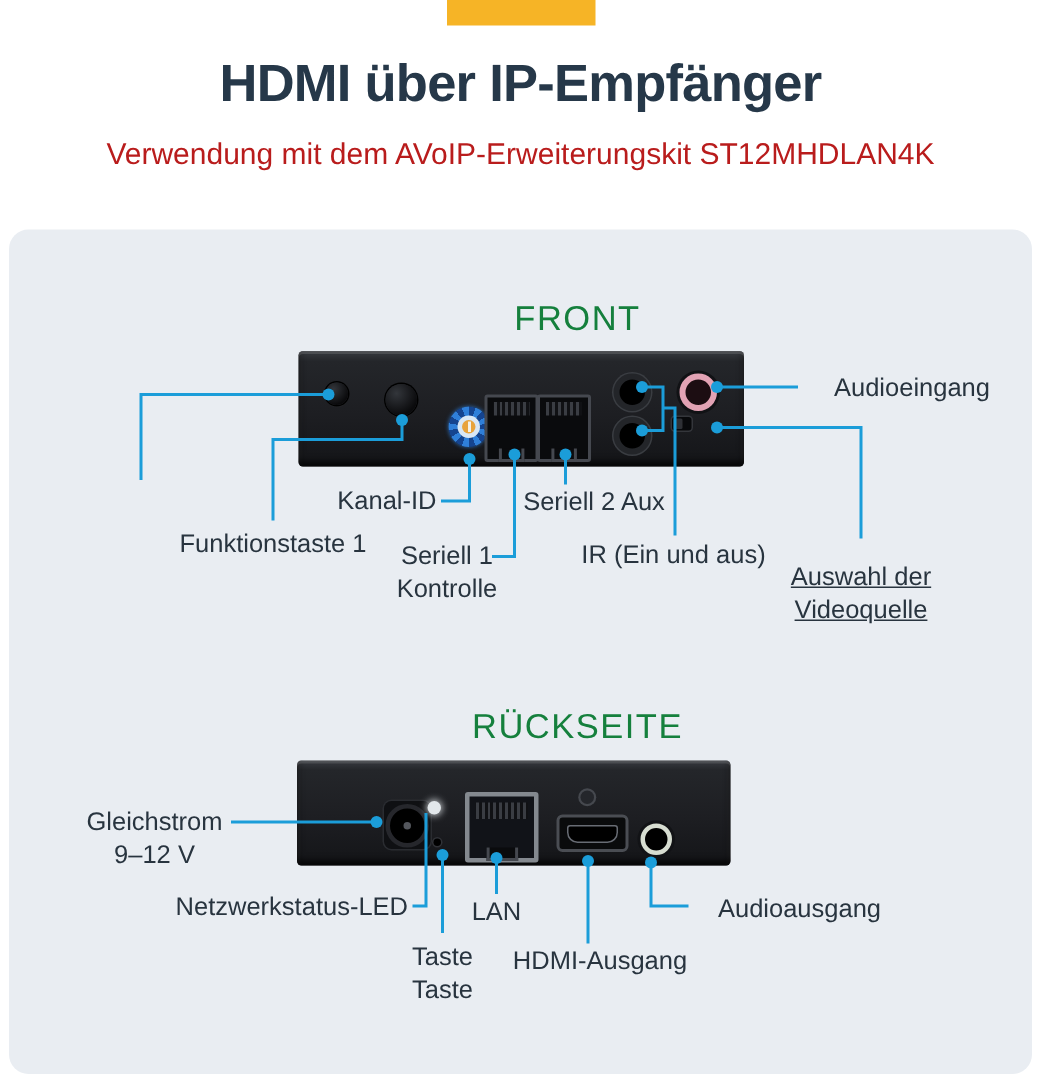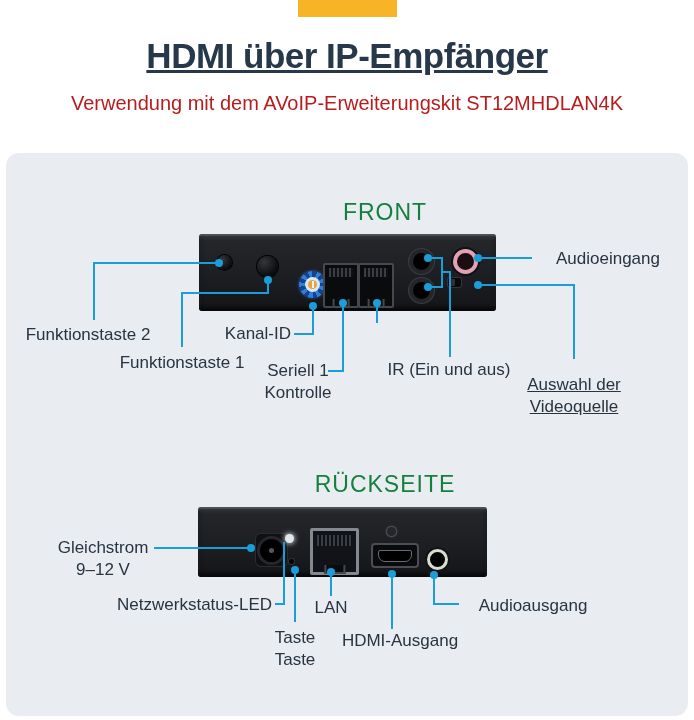--- a/index.html
+++ b/index.html
@@ -2,21 +2,21 @@
 <html><head>
 <meta charset="utf-8">
 <style>
   html,body{margin:0;padding:0;}
   body{width:694px;height:720px;background:#ffffff;font-family:"Liberation Sans",sans-serif;}
   #stage{position:relative;width:694px;height:720px;overflow:hidden;background:#ffffff;}
 
   .brand-tab{position:absolute;left:298px;top:0;width:99px;height:17px;background:#F6B426;}
 
   .title{position:absolute;left:0;top:36px;width:694px;text-align:center;
-         font-size:35px;font-weight:bold;color:#263849;letter-spacing:-0.5px;text-decoration:underline;}
+         font-size:35px;font-weight:bold;color:#263849;letter-spacing:-0.5px;}
   .subtitle{position:absolute;left:0;top:92px;width:694px;text-align:center;
             font-size:20px;color:#b91c1c;}
 
   .card{position:absolute;left:6px;top:153px;width:682px;height:563px;
         background:#e9edf2;border-radius:13px;}
 
   .section-label{position:absolute;width:694px;left:0;text-align:center;
                  font-size:23px;color:#15803d;letter-spacing:1px;padding-left:38px;}
   #front-label{top:199px;}
   #rear-label{top:471px;}
@@ -176,27 +176,27 @@
       <circle cx="478" cy="258" r="4"></circle>
       <circle cx="478" cy="285" r="4"></circle>
       <circle cx="251" cy="548" r="4"></circle>
       <circle cx="295" cy="570" r="4"></circle>
       <circle cx="331" cy="572" r="4"></circle>
       <circle cx="392" cy="574" r="4"></circle>
       <circle cx="434" cy="575" r="4"></circle>
     </g>
   </svg>
 
-  <div class="callout tc" style="left:8px;top:324px;width:160px;">Funktionstaste 2</div>
   <div class="callout tc" style="left:102px;top:352px;width:160px;">Funktionstaste 1</div>
   <div class="callout tr" style="left:171px;top:323px;width:120px;">Kanal-ID</div>
   <div class="callout tc" style="left:238px;top:360px;width:120px;">
     <span>Seriell 1</span><br>
     <span>Kontrolle</span>
   </div>
+  <div class="callout tc" style="left:336px;top:324px;width:120px;">Seriell 2 Aux</div>
   <div class="callout tc" style="left:369px;top:359px;width:160px;">IR (Ein und aus)</div>
   <div class="callout tl" style="left:538px;top:248px;width:140px;">Audioeingang</div>
   <div class="callout tc" style="left:504px;top:374px;width:140px;text-decoration:underline;">
     <span>Auswahl der</span><br>
     <span>Videoquelle</span>
   </div>
 
   <div class="callout tc" style="left:43px;top:537px;width:120px;">
     <span>Gleichstrom</span><br>
     <span>9–12 V</span>

